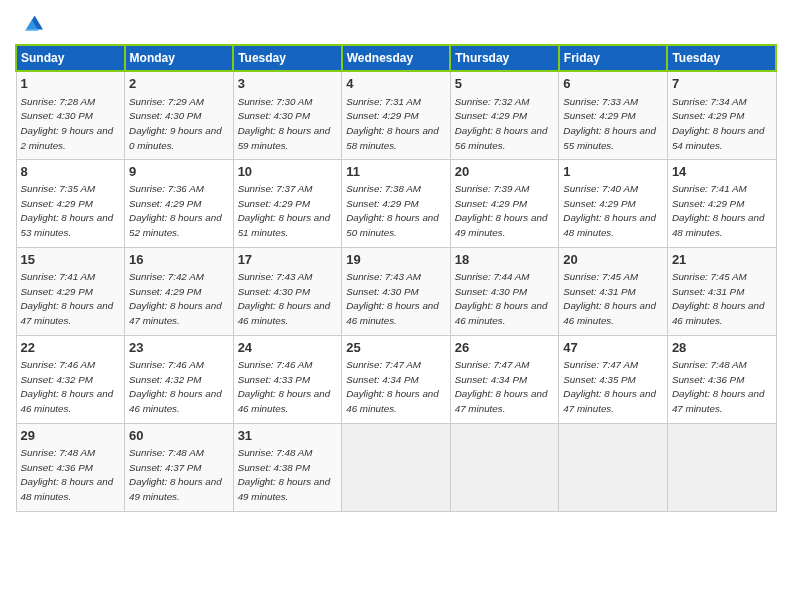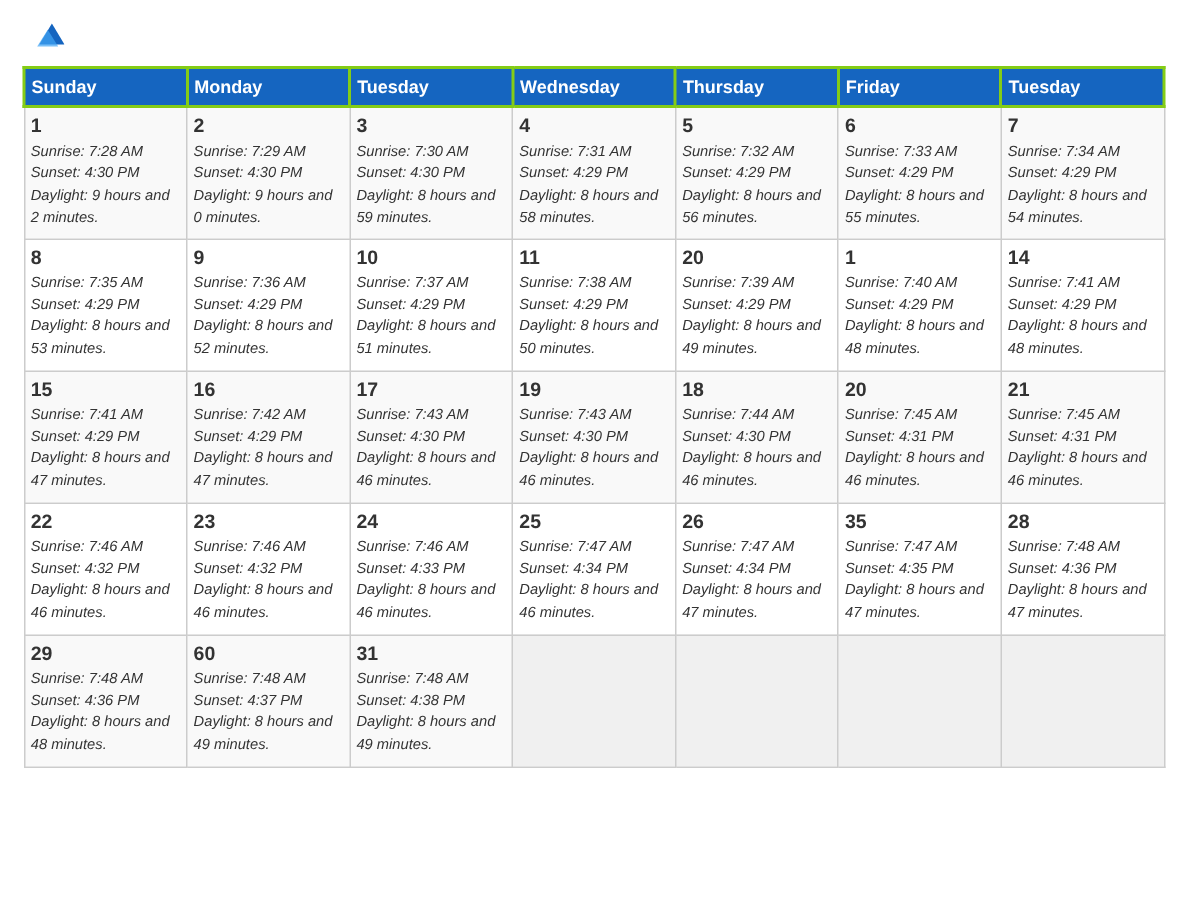--- a/index.html
+++ b/index.html
@@ -238,21 +238,21 @@
         </td>
           <td>
           <span class="cell-day">25</span>
           <span class="cell-info">Sunrise: 7:47 AM<br>Sunset: 4:34 PM<br>Daylight: 8 hours and 46 minutes.</span>
         </td>
           <td>
           <span class="cell-day">26</span>
           <span class="cell-info">Sunrise: 7:47 AM<br>Sunset: 4:34 PM<br>Daylight: 8 hours and 47 minutes.</span>
         </td>
           <td>
-          <span class="cell-day">35</span>
+          <span class="cell-day">47</span>
           <span class="cell-info">Sunrise: 7:47 AM<br>Sunset: 4:35 PM<br>Daylight: 8 hours and 47 minutes.</span>
         </td>
           <td>
           <span class="cell-day">28</span>
           <span class="cell-info">Sunrise: 7:48 AM<br>Sunset: 4:36 PM<br>Daylight: 8 hours and 47 minutes.</span>
         </td>
         </tr>
         <tr>
           <td>
           <span class="cell-day">29</span>

